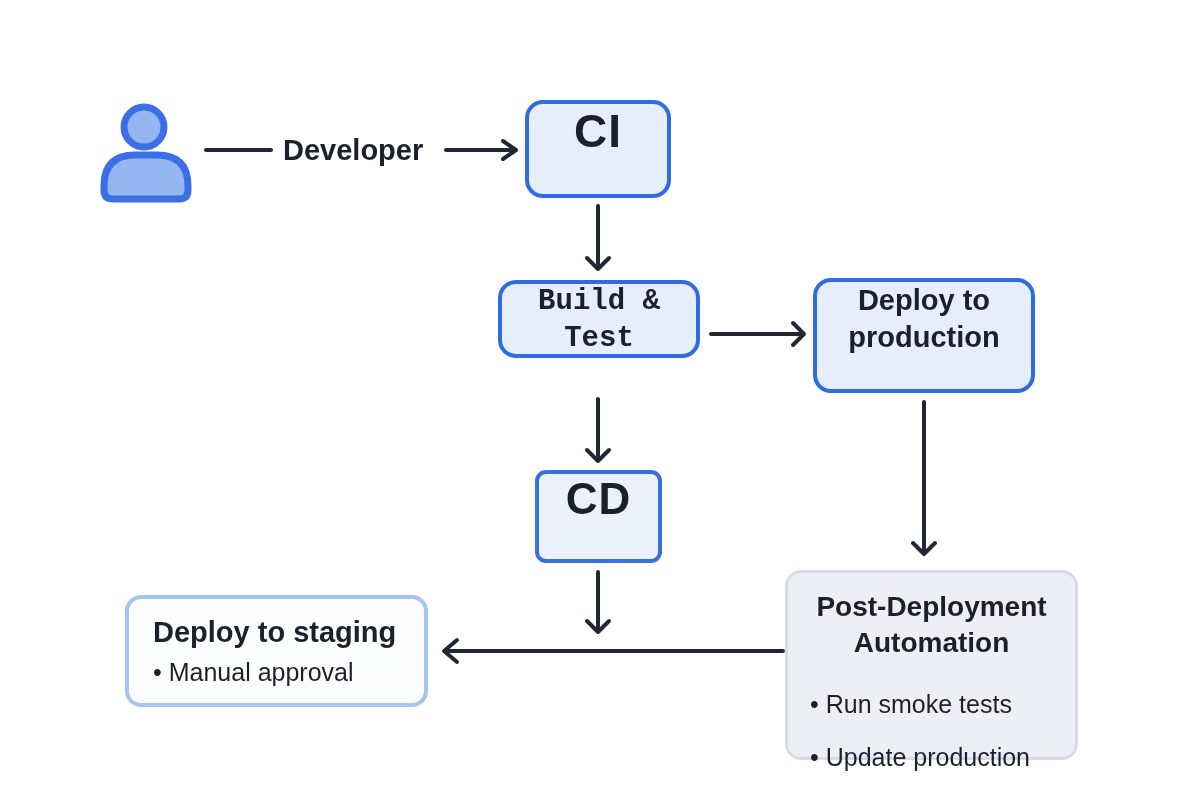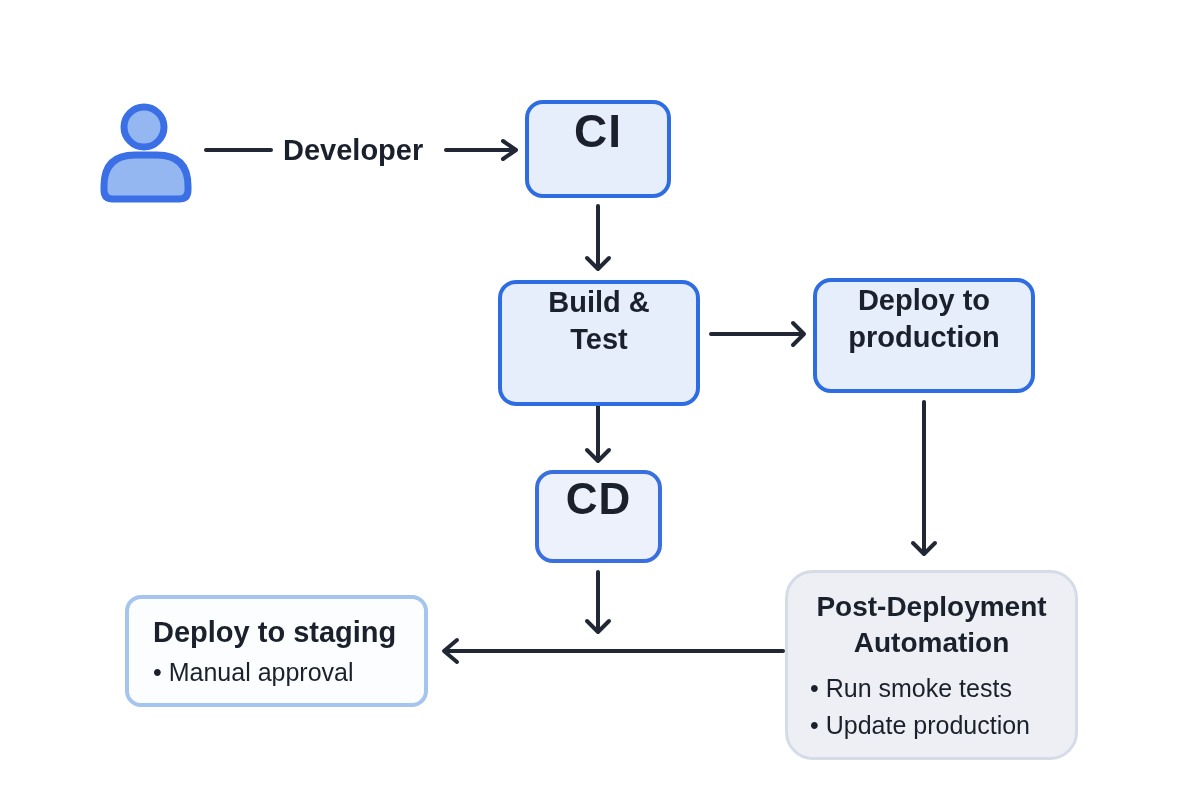--- a/index.html
+++ b/index.html
@@ -22,21 +22,21 @@
     text-align:right;padding:17px 24px;
   }
   .node-post{
     border:3px solid #d5dce8;background:#edeff5;border-radius:16px;
     flex-direction:column;justify-content:flex-start;padding:16px 22px;
   }
   .staging-title{font-size:29px;font-weight:700;}
   .bullet-line{font-size:25px;font-weight:400;margin-top:9px;}
   .post-title{font-size:28px;font-weight:700;line-height:1.3;text-align:center;}
   .post-bullets{align-self:flex-start;text-align:left;margin-top:4px;}
-  .post-bullets .bullet-line{margin-top:8px;}
+  .post-bullets .bullet-line{margin-top:24px;}
   .float-label{
     position:absolute;font-size:29px;font-weight:700;color:#1b212c;white-space:nowrap;text-align:center;
   }
 </style>
 </head>
 <body>
 
 <div class="canvas">
 
   <svg class="arrows-layer" width="1200" height="800" viewBox="0 0 1200 800">
@@ -85,44 +85,44 @@
       <path d="M 113 199 L 179 199 Q 188 199 188 190 L 188 186 Q 188 155 157 155 L 135 155 Q 104 155 104 186 L 104 190 Q 104 199 113 199 Z"></path>
     </g>
   </svg>
 
   <div class="float-label" style="left:283px;top:134px;">Developer</div>
 
   <div class="node" style="left:525px;top:100px;width:146px;height:98px;">
     <span class="node-big-label">CI</span>
   </div>
 
-  <div class="node" style="left:498px;top:280px;width:202px;height:126px;">
+  <div class="node" style="left:498px;top:280px;width:202px;height:78px;font-family:Liberation Mono, monospace;">
     <div class="node-lines">
       <div>Build &amp;</div>
       <div>Test</div>
     </div>
   </div>
 
   <div class="node" style="left:813px;top:278px;width:222px;height:115px;">
     <div class="node-lines">
       <div>Deploy to</div>
       <div>production</div>
     </div>
   </div>
 
-  <div class="node node-cd" style="left:535px;top:470px;width:127px;height:93px;">
+  <div class="node node-cd" style="left:535px;top:470px;width:127px;height:93px;border-radius:11px;">
     <span class="node-big-label" style="font-size:44px;">CD</span>
   </div>
 
   <div class="node node-staging" style="left:125px;top:595px;width:303px;height:112px;">
     <div class="staging-title">Deploy to staging</div>
     <div class="bullet-line">• Manual approval</div>
   </div>
 
-  <div class="node node-post" style="left:785px;top:570px;width:293px;height:190px;border-radius:28px;">
+  <div class="node node-post" style="left:785px;top:570px;width:293px;height:190px;">
     <div class="post-title">
       <div>Post-Deployment</div>
       <div>Automation</div>
     </div>
     <div class="post-bullets">
       <div class="bullet-line">• Run smoke tests</div>
       <div class="bullet-line">• Update production</div>
     </div>
   </div>
 

